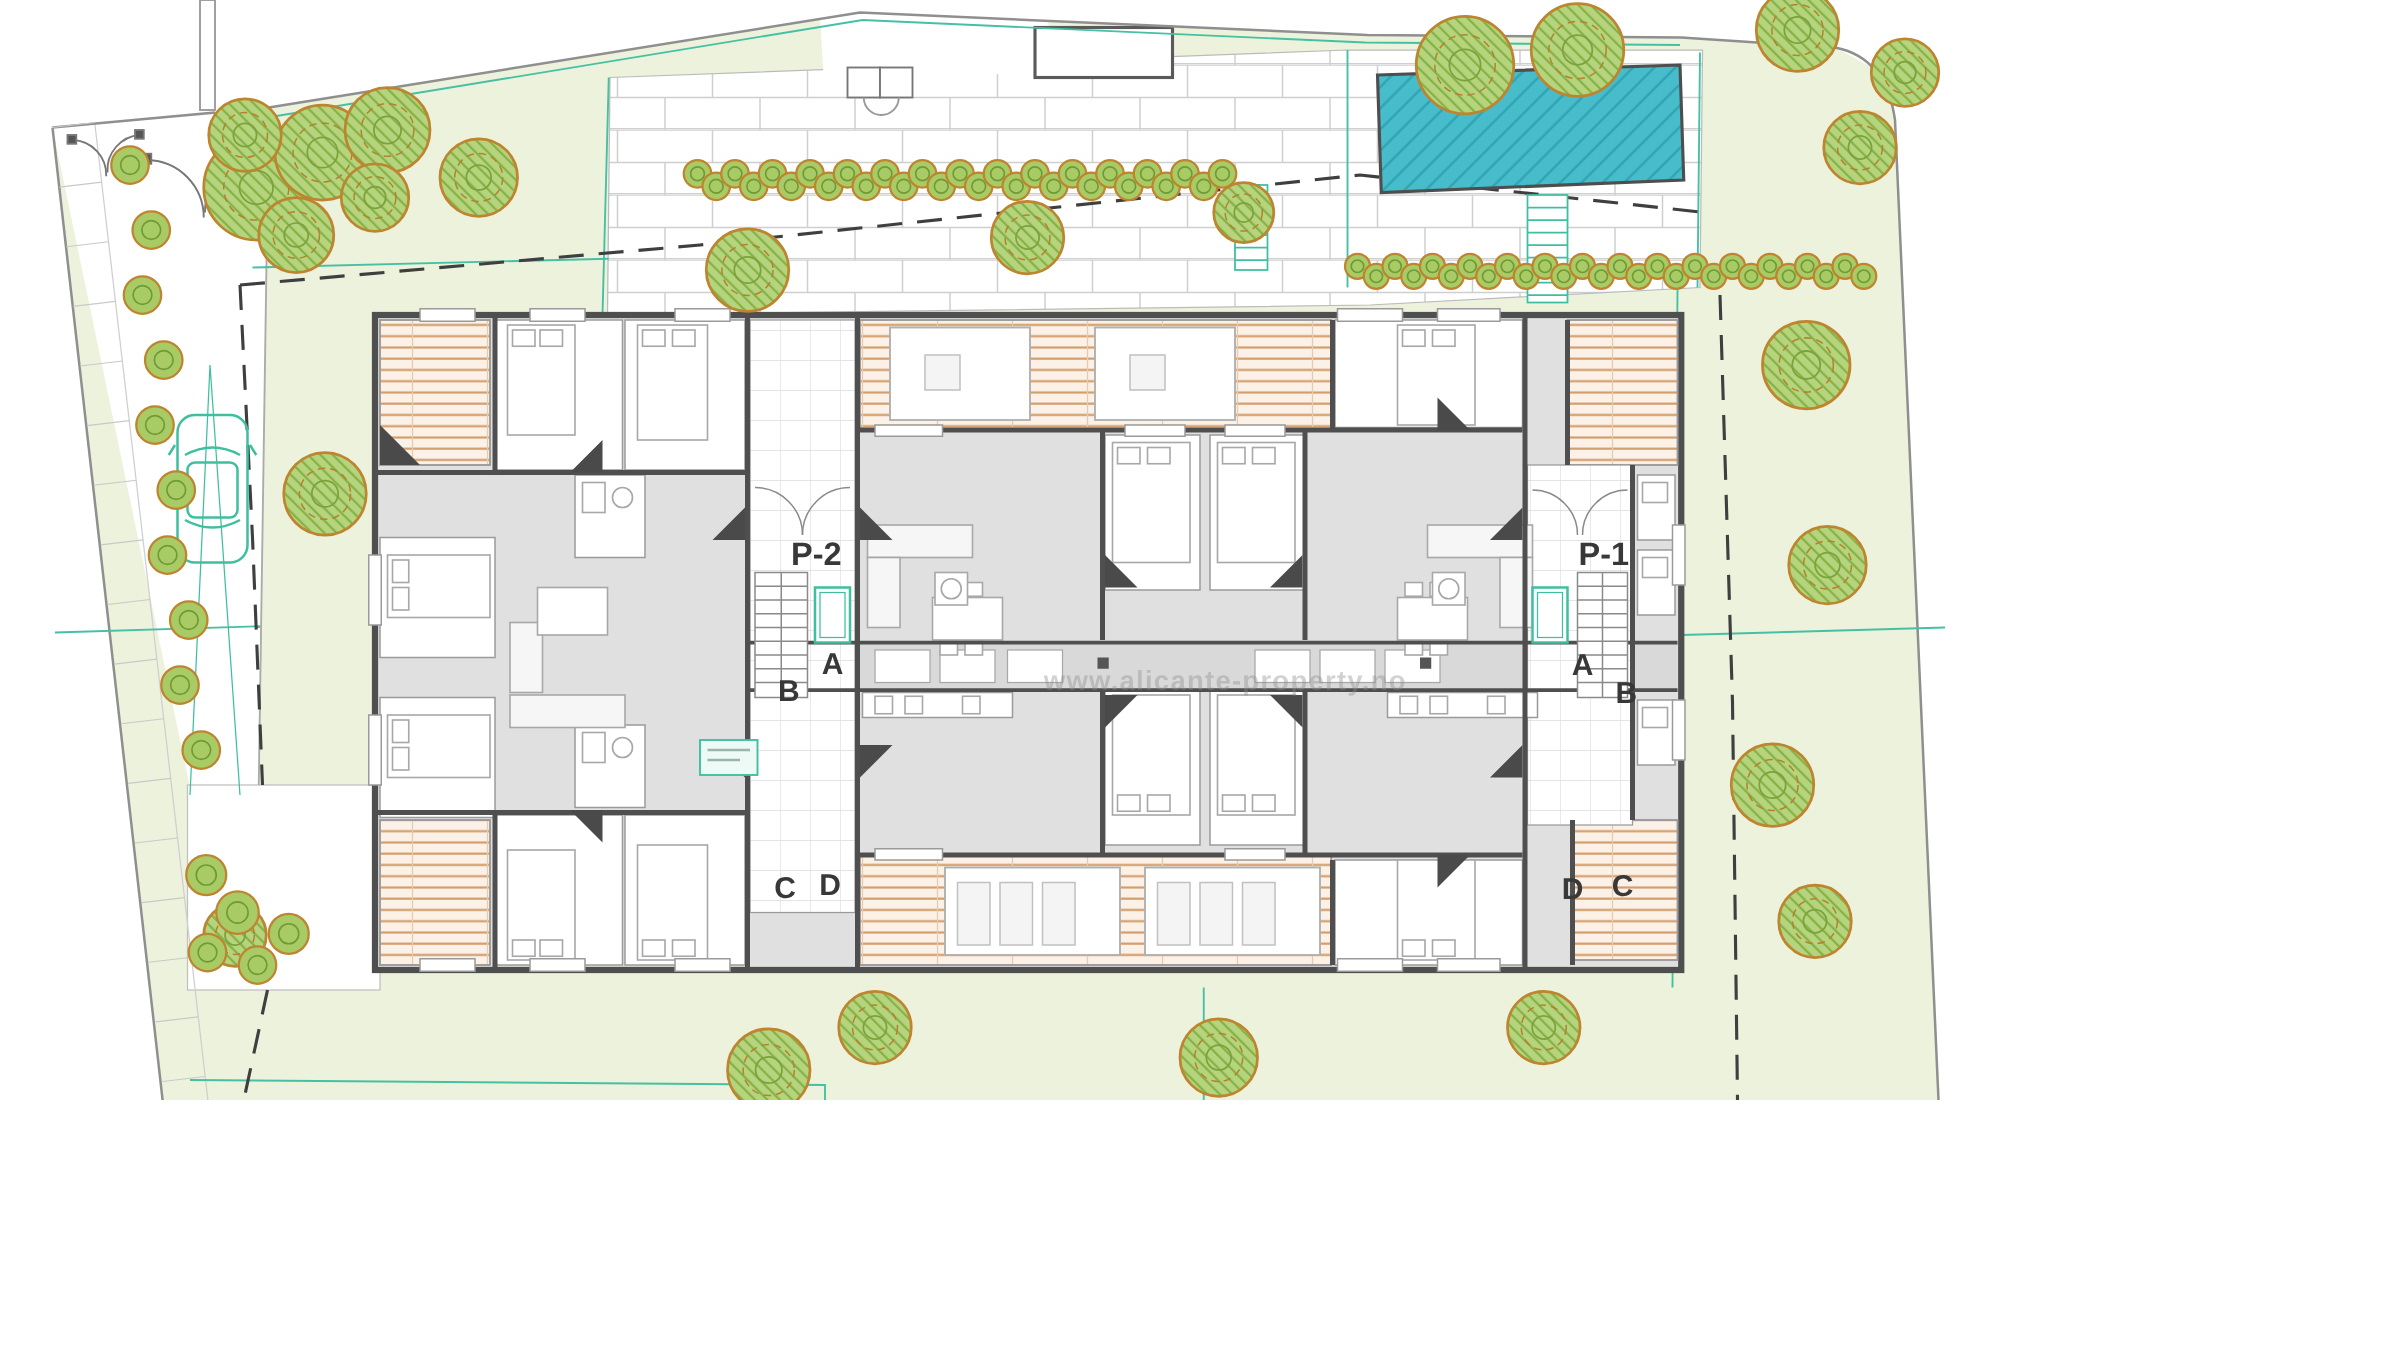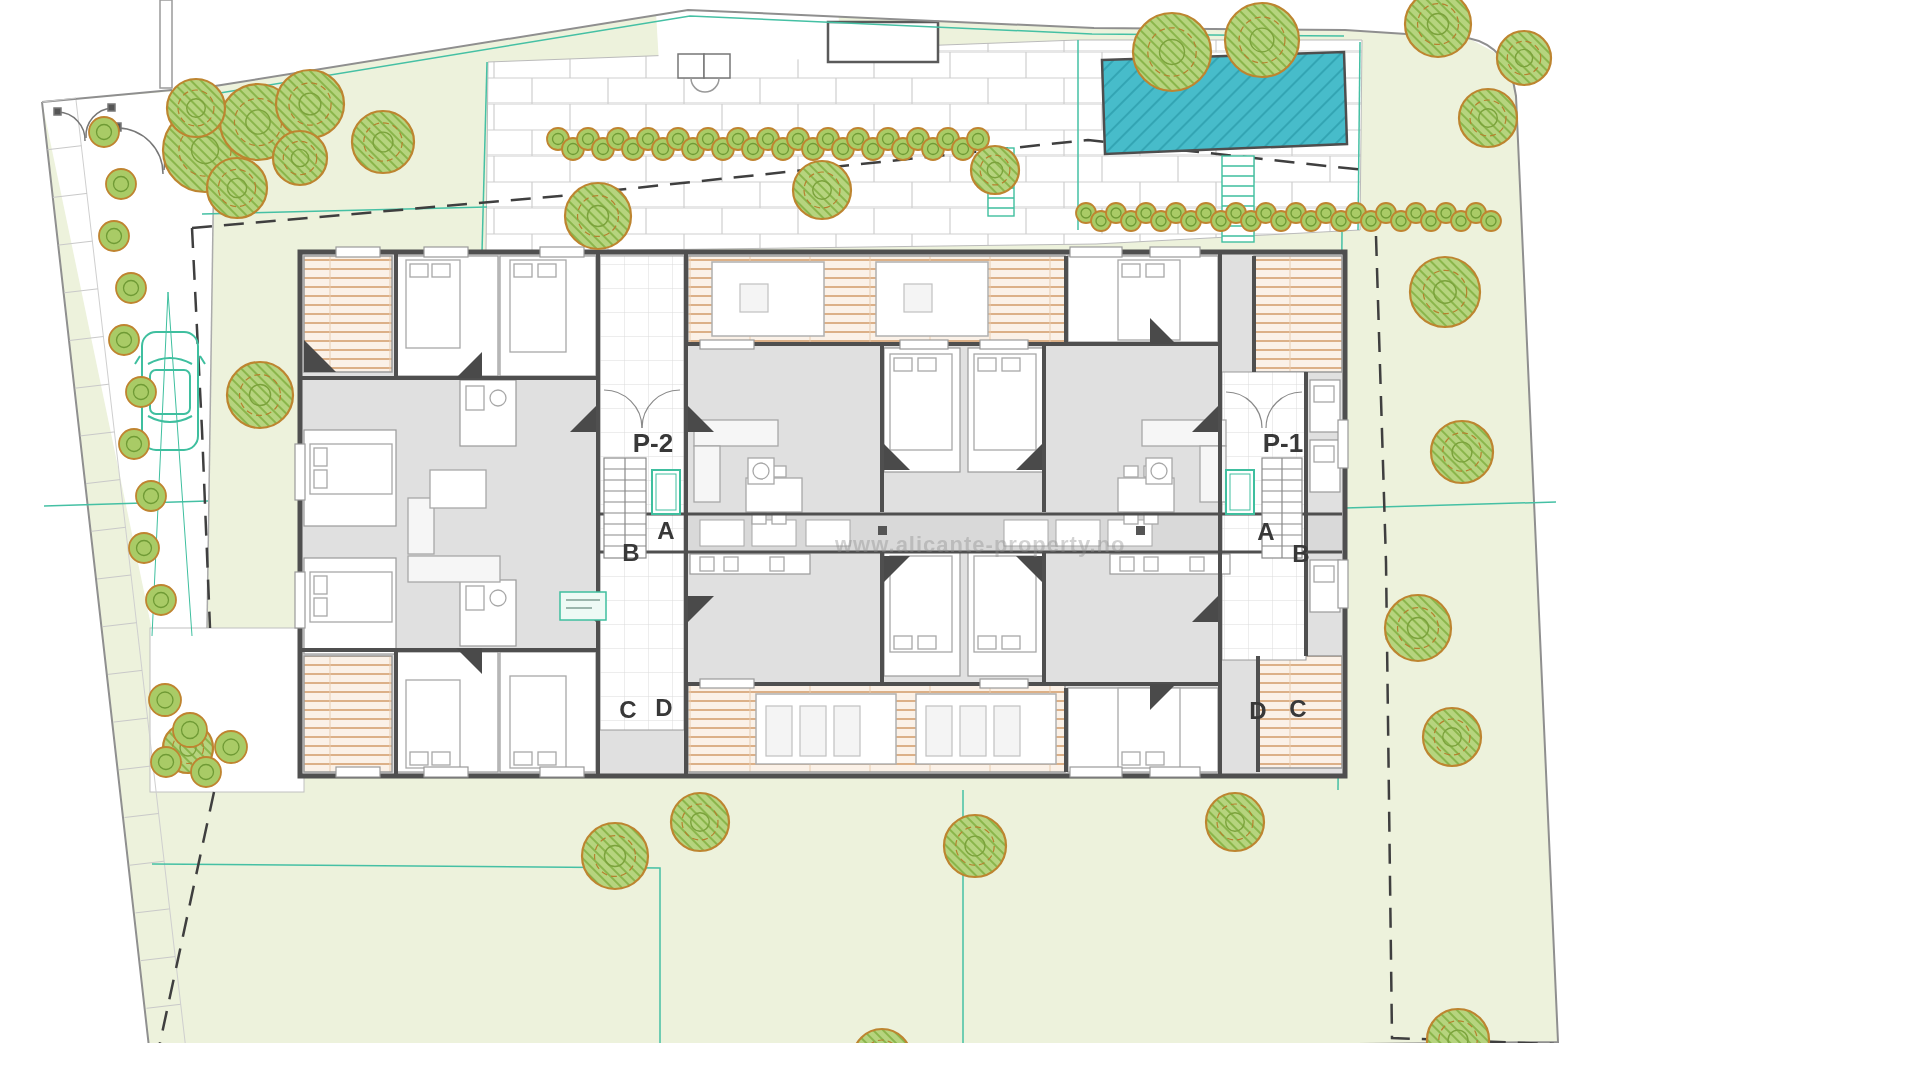--- a/index.html
+++ b/index.html
@@ -1,16 +1,16 @@
 <!DOCTYPE html>
 <html><head>
 <meta charset="utf-8">
 <style>
   html,body{margin:0;padding:0;background:#ffffff}
-  .stage{position:relative;width:1920px;height:1043px;background:#ffffff;overflow:hidden;
+  .stage{position:relative;width:1920px;height:880px;background:#ffffff;overflow:hidden;
          font-family:"Liberation Sans",sans-serif}
   .stage svg{position:absolute;left:0;top:0}
   text.lbl{font-family:"Liberation Sans",sans-serif;font-weight:bold;fill:#383838}
   text.wm{font-family:"Liberation Sans",sans-serif;font-weight:bold;fill:#8c8c8c;
           opacity:.38;letter-spacing:1px}
 </style>
 </head>
 <body>
 
 <div class="stage">

